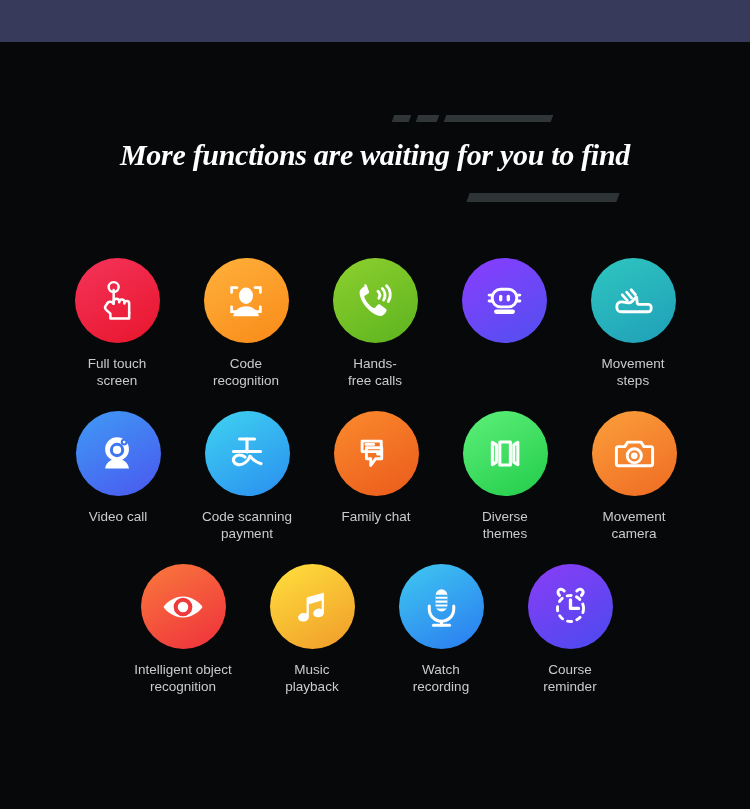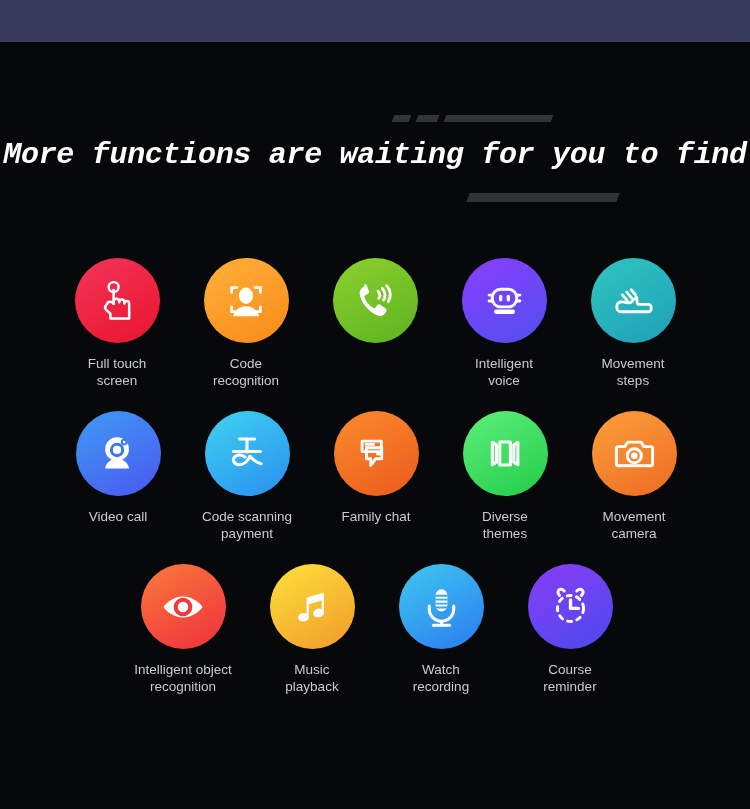--- a/index.html
+++ b/index.html
@@ -59,21 +59,21 @@
   #page-title {
     position: absolute;
     left: 0;
     top: 96px;
     width: 750px;
     text-align: center;
     font-size: 30px;
     font-weight: bold;
     font-style: italic;
     color: #ffffff;
-    font-family: Liberation Mono, monospace;
+    font-family: Liberation Serif, serif;
     letter-spacing: -0.3px;
     white-space: nowrap;
   }
 
   
   #feature-grid {
     position: absolute;
     left: 0;
     top: 258px;
     width: 750px;
@@ -177,34 +177,34 @@
             <svg width="48" height="48" viewBox="0 0 48 48">
       <path d="M13.3 9.6 c-1.4 0.5-4.2 3.2-4.6 5.1 -0.6 3 1.4 9.4 6.4 15.3 5.6 6.6 12.5 9.6 15.6 8.9 1.9-0.5 4.4-3.3 4.8-4.8 0.4-1.2-0.2-1.9-1.1-2.6 l-5.1-3.8 c-1-0.7-2-0.6-2.8 0.3 l-2.2 2.5 c-0.6 0.6-1.2 0.7-2 0.3 -2-1.1-4.1-3-5.8-5.1 -1.6-2-2.6-3.8-3.1-5.4 -0.2-0.8 0-1.4 0.7-1.8 l2.9-1.7 c1-0.6 1.3-1.5 0.9-2.6 l-2.1-5.8 c-0.4-1-1.2-1.3-2.5-0.8 z" fill="#fff"></path>
       <g fill="none" stroke="#fff" stroke-width="2.9" stroke-linecap="round">
         <path d="M27.8 21.3 c1.4-2.2 1.1-5.2-0.8-7.1"></path>
         <path d="M32.6 23 c2.3-3.5 1.8-8.4-1.3-11.5"></path>
         <path d="M37.3 24.5 c3.2-4.8 2.5-11.5-1.7-15.7"></path>
       </g>
     </svg>
           </span>
         </div>
+        <div class="feature-label"><span>Hands-</span><br><span>free calls</span></div>
       </div>
       <div class="feature-cell">
         <div class="feature-circle" style="background: linear-gradient(150deg, rgb(138, 61, 255) 0%, rgb(80, 80, 238) 100%);">
           <span>
             <svg width="47" height="47" viewBox="0 0 48 48" fill="none" stroke="#fff" stroke-width="3" stroke-linecap="round" stroke-linejoin="round">
       <rect x="11.5" y="12.5" width="25" height="18" rx="8.5"></rect>
       <path d="M11.5 18.5 h-3.2 M11.5 24.5 h-3.2 M36.5 18.5 h3.2 M36.5 24.5 h3.2"></path>
       <rect x="18.4" y="18" width="3.4" height="7" rx="1.7" fill="#fff" stroke="none"></rect>
       <rect x="26.2" y="18" width="3.4" height="7" rx="1.7" fill="#fff" stroke="none"></rect>
       <path d="M15.5 35.5 h17" stroke-width="4.4"></path>
     </svg>
           </span>
         </div>
-        <div class="feature-label"><span>Intelligent</span><br><span>voice</span></div>
       </div>
       <div class="feature-cell">
         <div class="feature-circle" style="background: linear-gradient(150deg, rgb(47, 198, 192) 0%, rgb(31, 159, 184) 100%);">
           <span>
             <svg width="47" height="47" viewBox="0 0 48 48" fill="none" stroke="#fff" stroke-width="2.9" stroke-linecap="round" stroke-linejoin="round">
       <path d="M7 29.5 c0-2.6 2.6-4.4 5.3-4 l6.2 0.9 c1.5 0.2 2.9-0.3 3.9-1.4 l3.4-3.7 c1-1.1 1.5-0.9 1.6 0.5 l0.3 4.1 c0.1 1.2 1.1 2.1 2.3 2.1 h9.2 c1.5 0 2.8 1.2 2.8 2.8 v1.9 c0 1.5-1.3 2.8-2.8 2.8 H11.3 C8.9 35.5 7 33.5 7 31.1 z"></path>
       <path d="M12.6 18.2 l5.1 5.9"></path>
       <path d="M17 15.5 l5 5.8"></path>
       <path d="M21.6 13 l4.4 5.1"></path>
     </svg>

